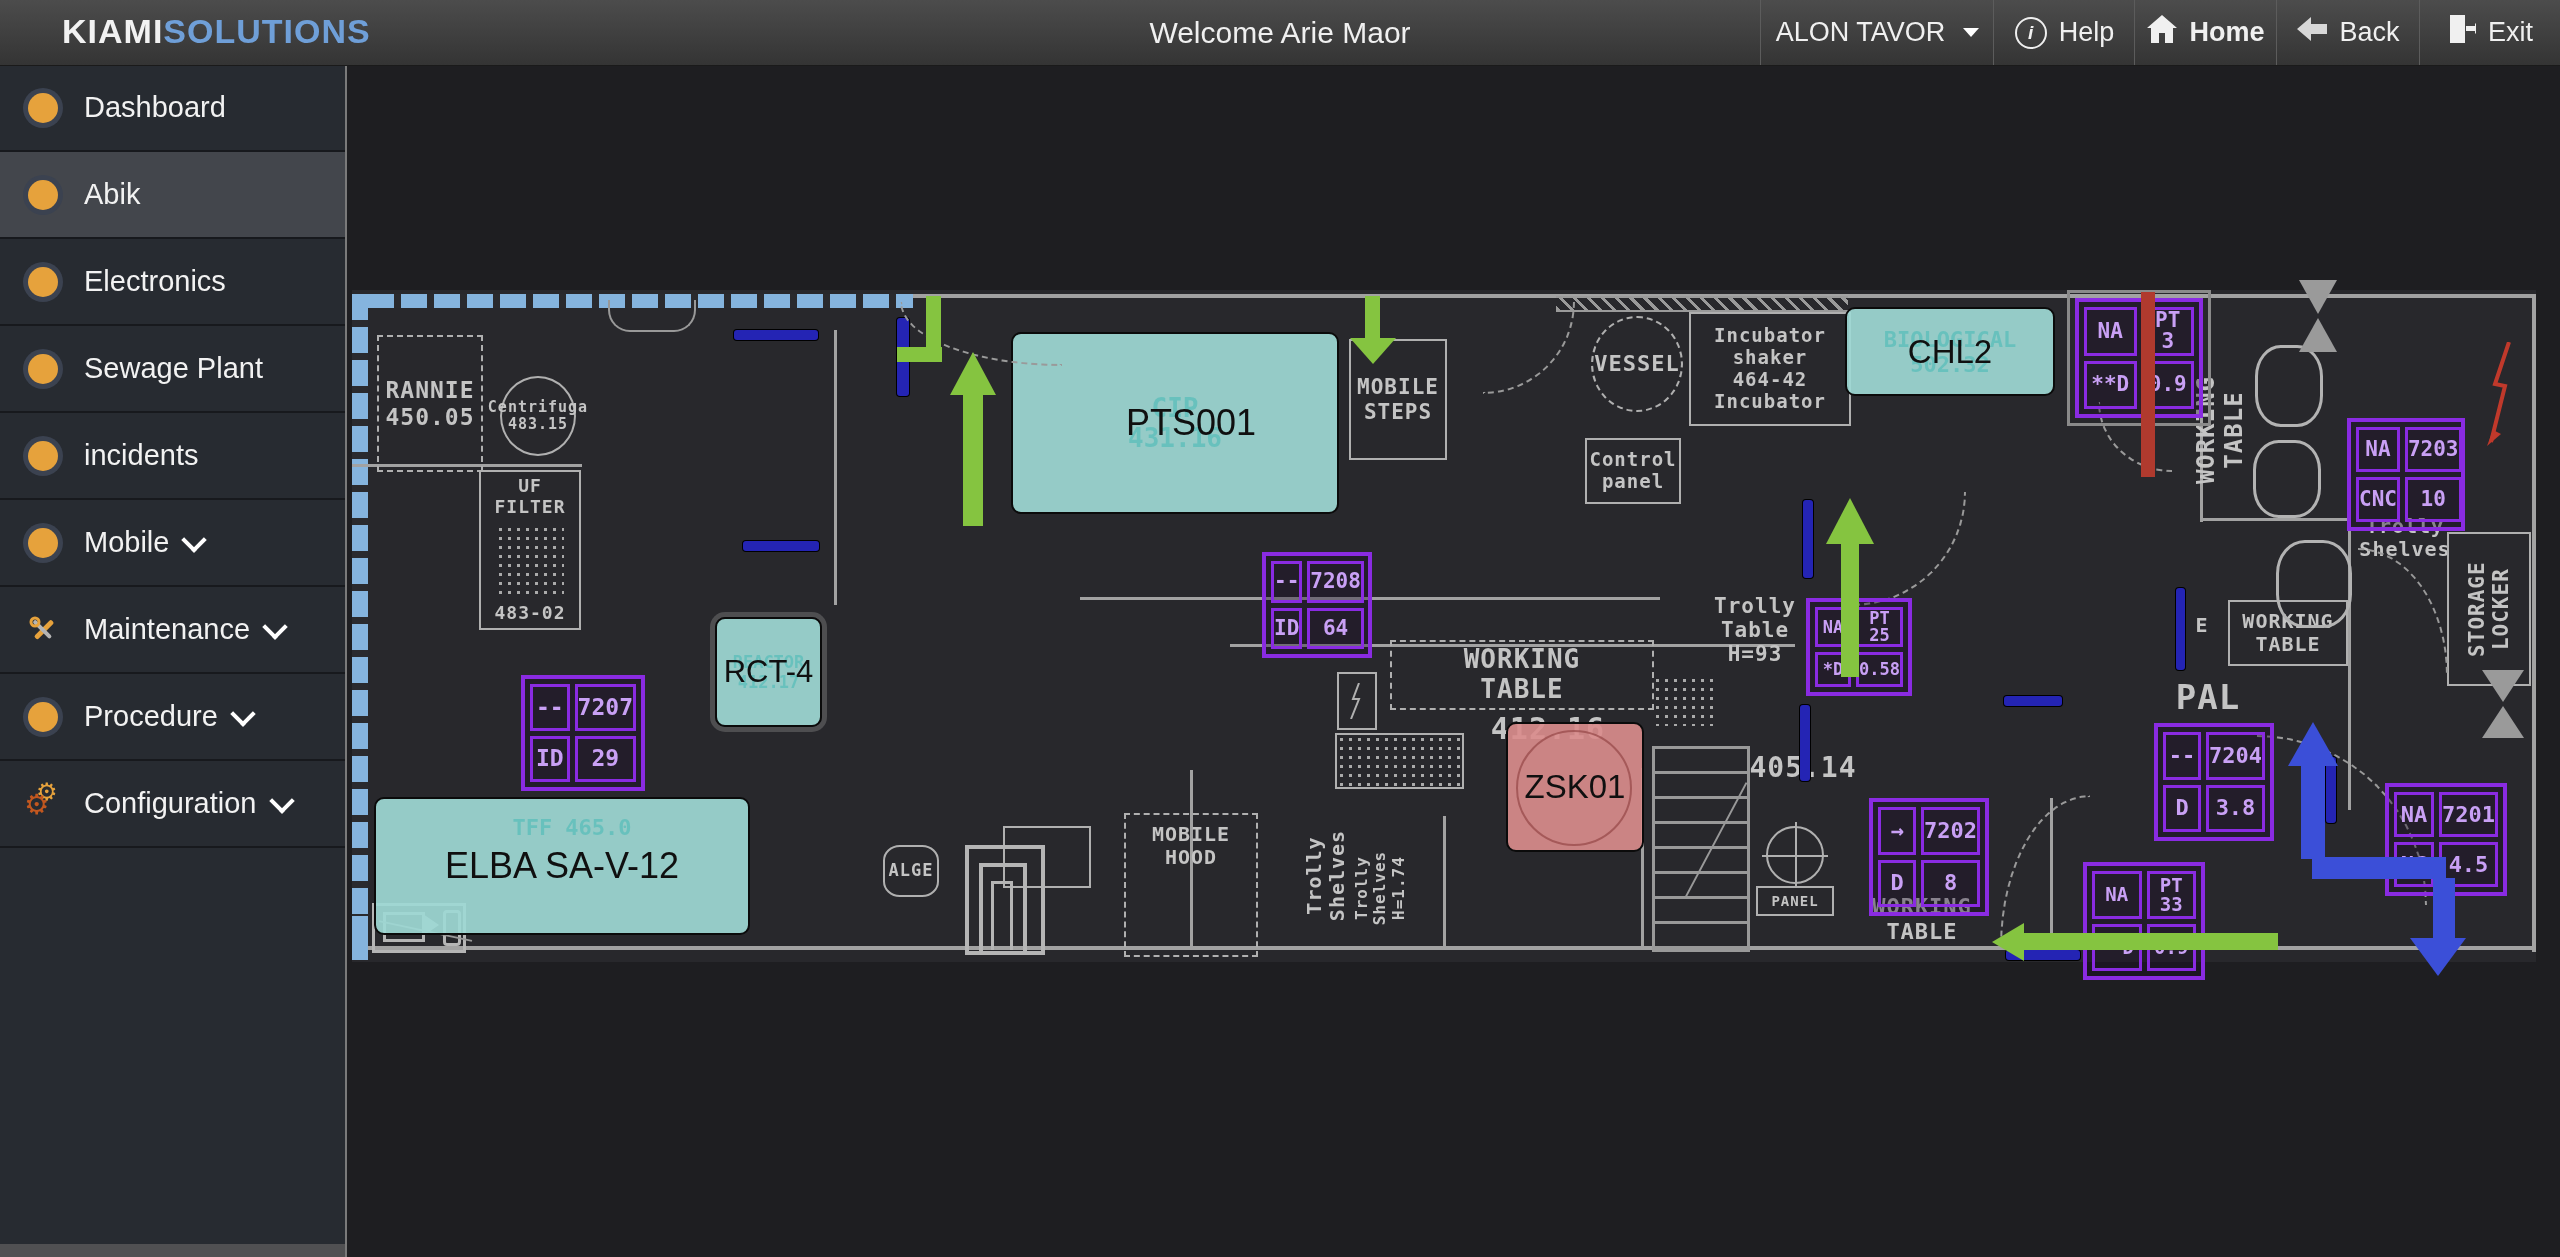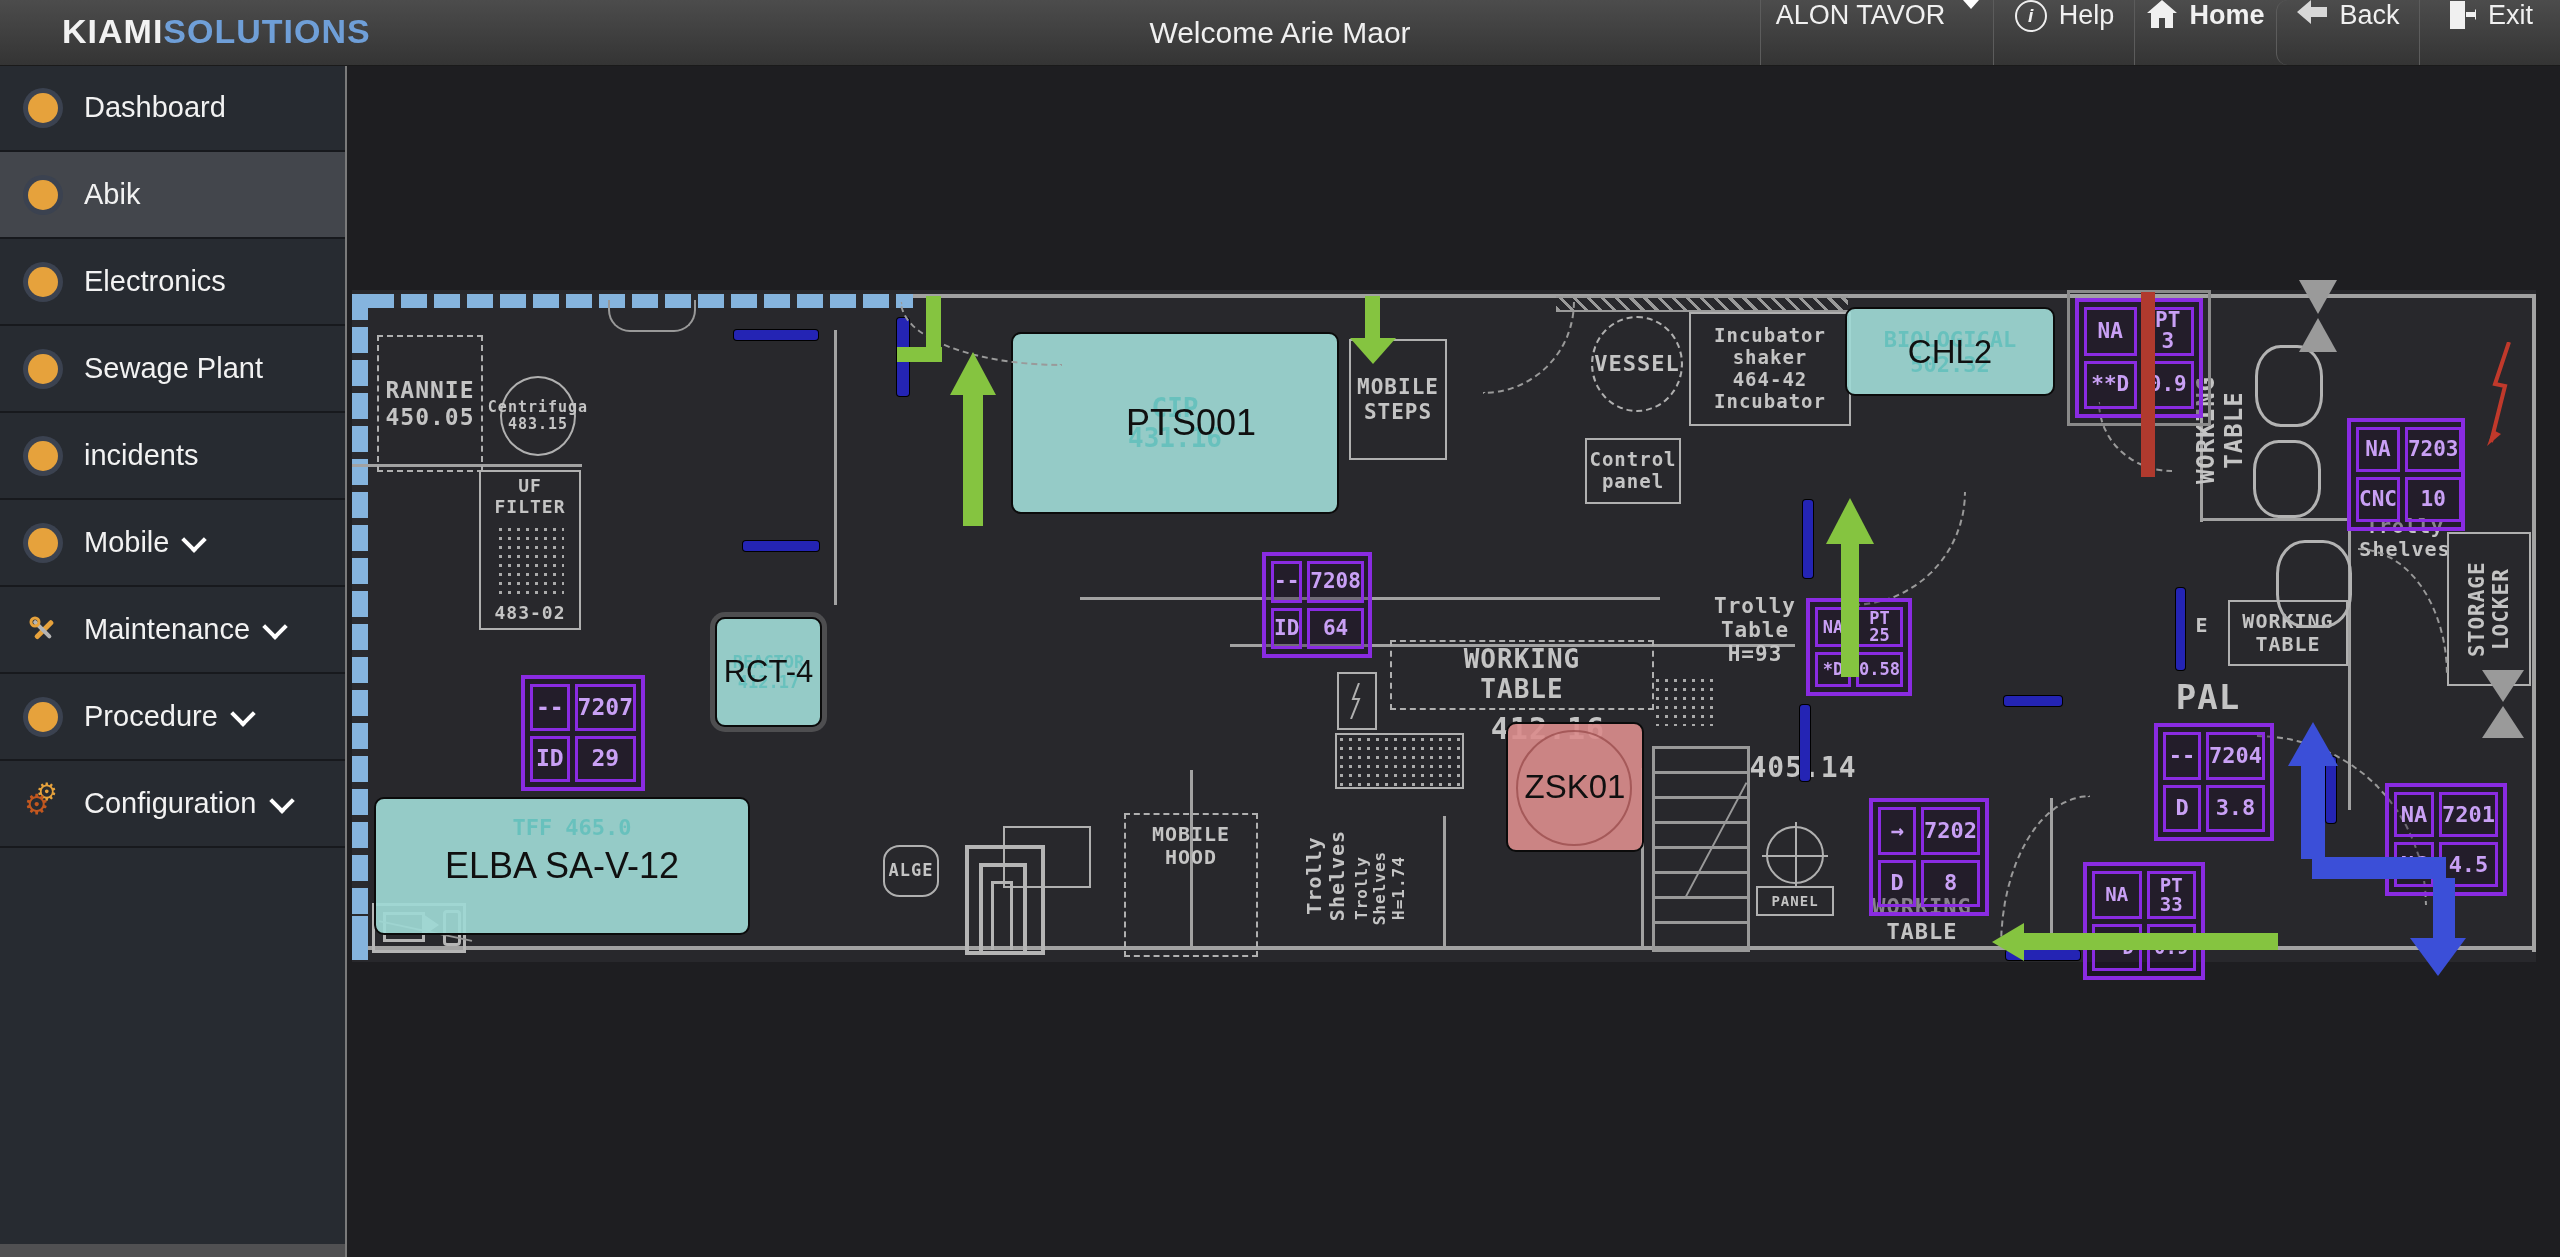--- a/index.html
+++ b/index.html
@@ -4,21 +4,21 @@
 <style>
   html,body{margin:0;padding:0;}
   body{width:2560px;height:1257px;position:relative;overflow:hidden;background:#1e1e21;
        font-family:"Liberation Sans",sans-serif;-webkit-font-smoothing:antialiased;}
   
   #topbar{position:absolute;left:0;top:0;width:2560px;height:65px;
     background:linear-gradient(#4c4c4c,#343434);border-bottom:1px solid #1a1a1a;z-index:50;}
   #logo{position:absolute;left:62px;top:12px;font-size:34px;font-weight:bold;letter-spacing:1px;}
   #logo .p1{color:#f2f2f2;} #logo .p2{color:#6f9fd8;}
   #welcome{position:absolute;left:0;right:0;top:16px;text-align:center;color:#f0f0f0;font-size:30px;}
-  .tb-btn{position:absolute;top:0;height:65px;display:flex;justify-content:center;
+  .tb-btn{position:absolute;top:0;height:65px;display:flex;align-items:center;justify-content:center;
     gap:12px;color:#f0f0f0;font-size:27px;border-left:1px solid #5c5c5c;cursor:pointer;}
   .caret{width:0;height:0;border-left:8px solid transparent;border-right:8px solid transparent;
     border-top:9px solid #fff;margin-left:6px;}
   .help-i{width:28px;height:28px;border:2px solid #eee;border-radius:50%;display:inline-flex;
     align-items:center;justify-content:center;font-size:19px;font-style:italic;font-weight:bold;}
   
   #sidebar{position:absolute;left:0;top:65px;width:345px;height:1179px;background:#272b31;z-index:40;}
   .side-item{position:relative;height:85px;border-bottom:2px solid #17191d;display:flex;
     align-items:center;padding-left:28px;color:#f2f2f2;font-size:29px;cursor:pointer;}
   .side-item.active{background:#43464c;}
@@ -320,21 +320,21 @@
   <div class="tb-btn" style="left:1993px;width:141px;">
     <span class="help-i">i</span>
     <span>Help</span>
   </div>
   <div class="tb-btn" style="left:2134px;width:142px;font-weight:bold;">
     <span><svg width="30" height="28" viewBox="0 0 30 28">
           <polygon points="15,0 30,13 26,13 26,28 18,28 18,18 12,18 12,28 4,28 4,13 0,13" fill="#f0f0f0"></polygon>
         </svg></span>
     <span>Home</span>
   </div>
-  <div class="tb-btn" style="left:2276px;width:143px;border-radius:12px;">
+  <div class="tb-btn" style="left:2276px;width:143px;">
     <span><svg width="30" height="24" viewBox="0 0 30 24">
           <polygon points="0,12 14,0 14,7 30,7 30,17 14,17 14,24" fill="#d8d8d8"></polygon>
         </svg></span>
     <span>Back</span>
   </div>
   <div class="tb-btn" style="left:2419px;width:141px;">
     <span><svg width="28" height="30" viewBox="0 0 28 30">
           <path d="M2 1 h15 v28 h-15 z" fill="#f0f0f0"></path>
           <rect x="18" y="12" width="9" height="5" fill="#f0f0f0"></rect>
           <polygon points="27,9 27,20 33,14.5" fill="#f0f0f0"></polygon>

